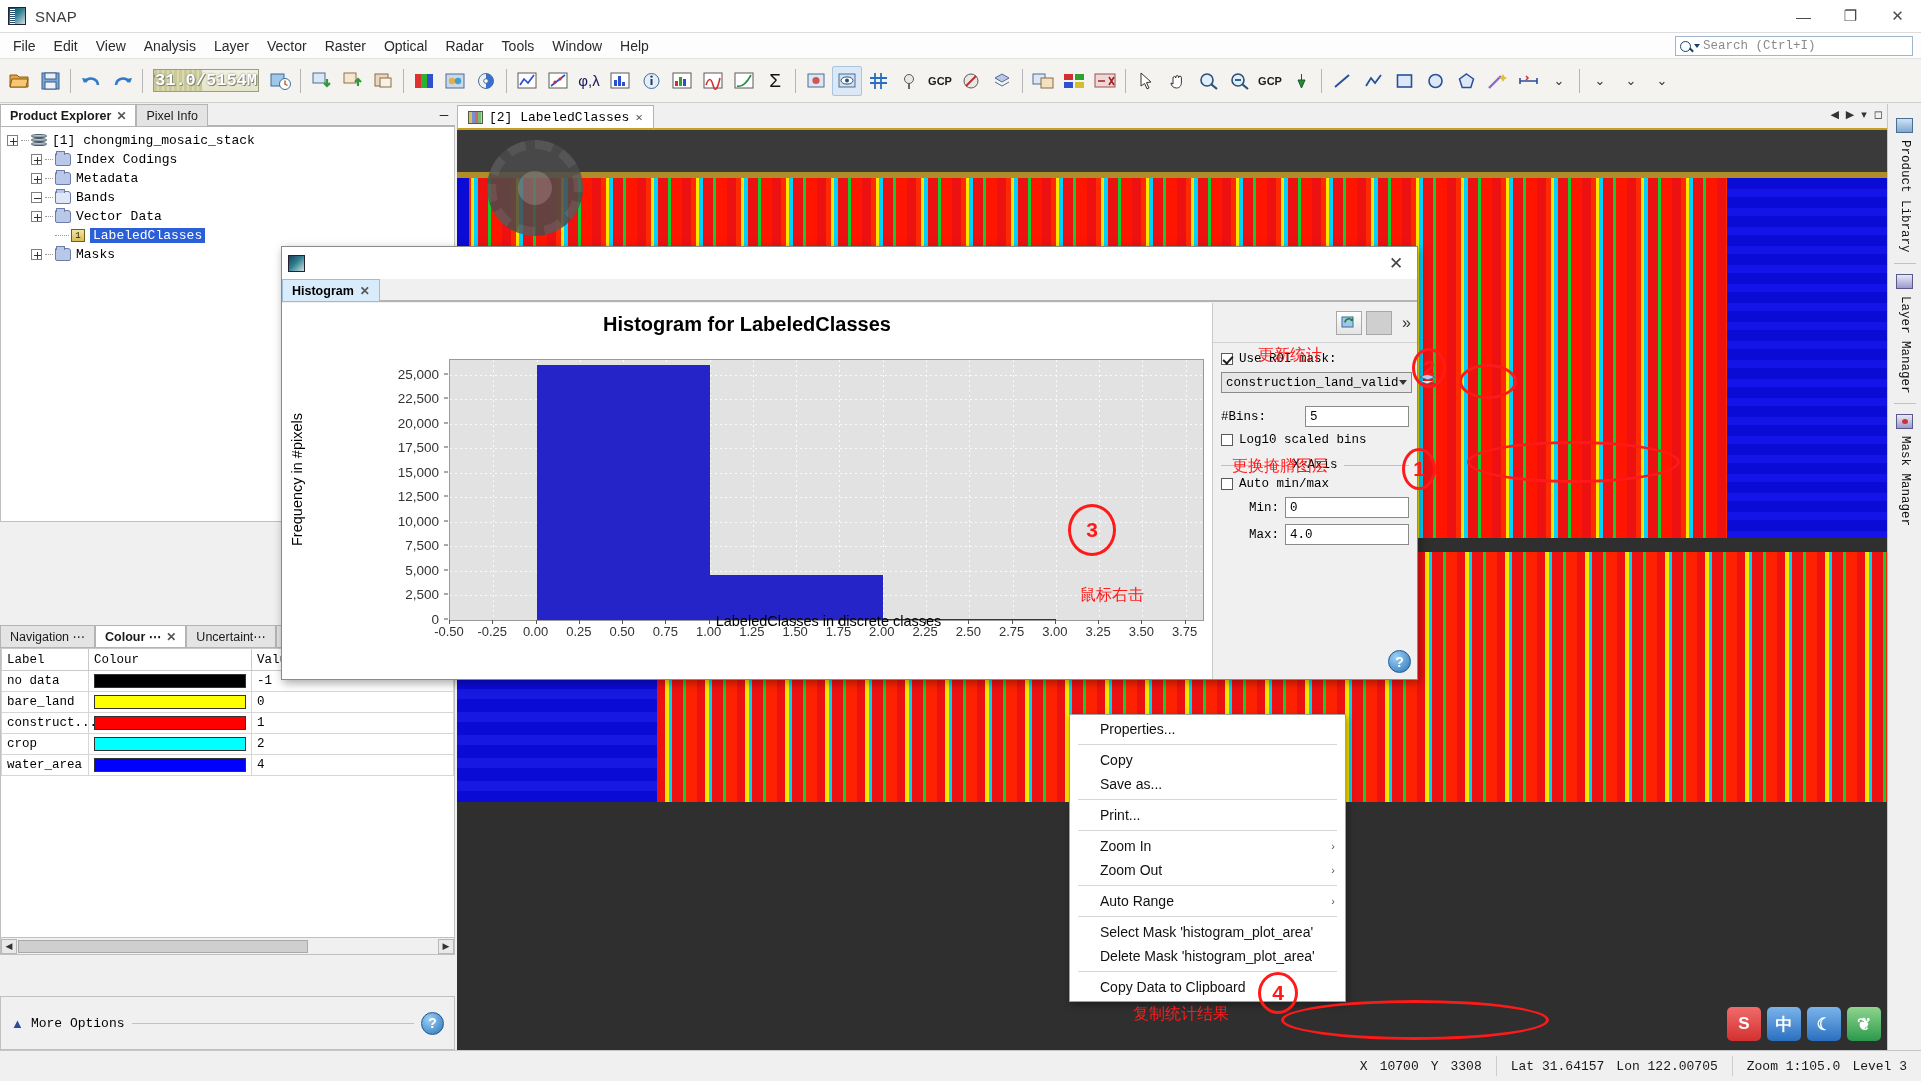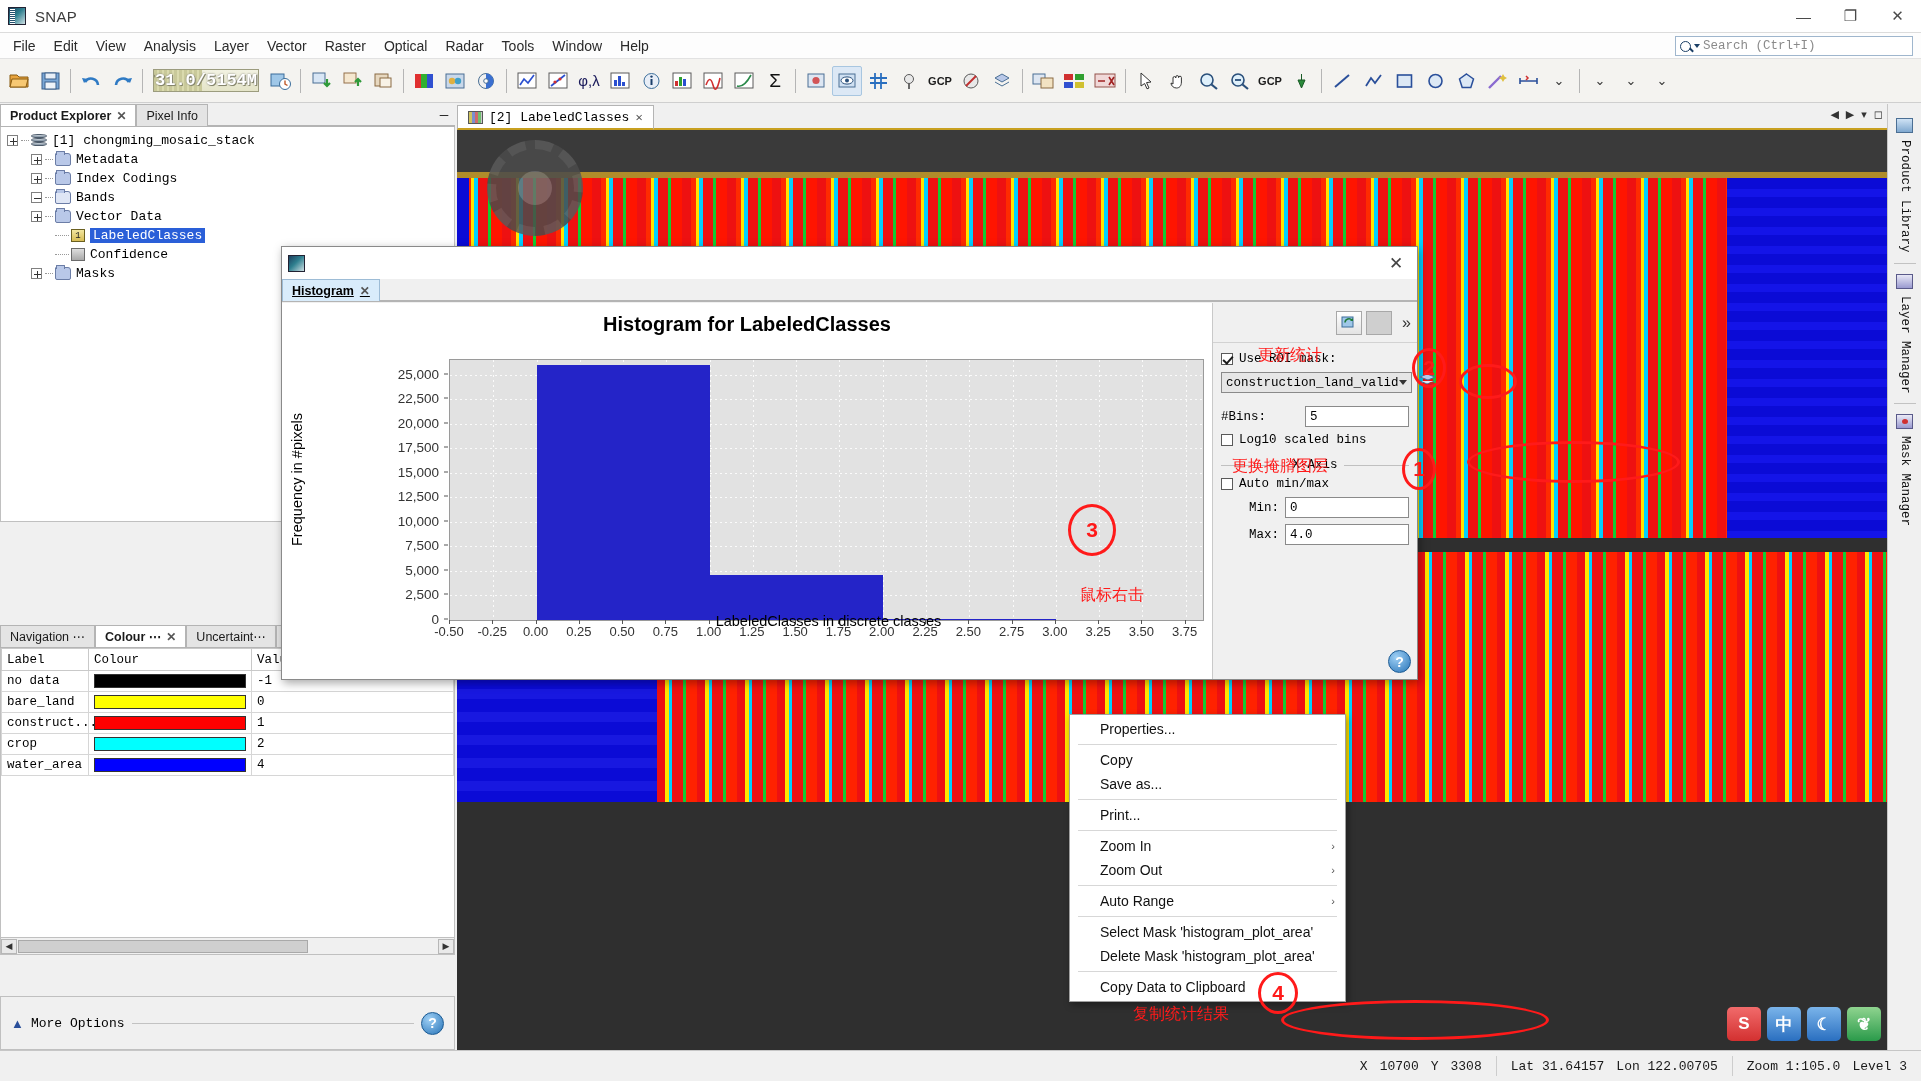--- a/index.html
+++ b/index.html
@@ -185,21 +185,21 @@
   #hdlg{position:absolute;left:281px;top:246px;width:1137px;height:434px;
     background:#f0f0f0;border:1px solid #8a8a8a;box-shadow:2px 3px 9px rgba(0,0,0,.35);}
   #hdlg-title{height:32px;background:#fff;display:flex;align-items:center;padding:0 6px;}
   #hdlg-title .logo{width:17px;height:17px;
     background:linear-gradient(135deg,#1d3f5e 0%,#2e7f8f 45%,#cfe0e4 100%);border:1px solid #223;}
   #hdlg-title .x{margin-left:auto;width:30px;height:26px;display:flex;align-items:center;
     justify-content:center;font-size:17px;color:#444;}
   #hdlg-tabs{height:23px;background:#f0f0f0;display:flex;align-items:flex-end;
     border-bottom:1px solid #b4b4b4;padding-left:0px;}
   #hdlg-tabs .tab{height:22px;padding:0 9px;display:flex;align-items:center;gap:6px;
-    background:#d9ecfb;border:1px solid #9dbcd6;border-bottom:none;font-size:12.5px;font-weight:bold;text-decoration:underline;}
+    background:#d9ecfb;border:1px solid #9dbcd6;border-bottom:none;font-size:12.5px;font-weight:bold;}
   #hdlg-tabs .rest{flex:1;height:22px;border-bottom:1px solid #b4b4b4;}
   #hdlg-body{position:absolute;left:0;right:0;top:56px;bottom:0;background:#fff;display:flex;}
   #plotwrap{flex:1;position:relative;background:#fff;}
   #plot-title{text-align:center;font-size:20px;font-weight:bold;margin-top:10px;}
 
   
   #chart{position:absolute;left:0;top:46px;right:4px;bottom:0;}
   #plotarea{position:absolute;left:167px;top:10px;right:4px;height:262px;
     background:#e2e2e2;border:1px solid #9a9a9a;overflow:hidden;}
   .gv{position:absolute;top:0;bottom:0;width:1px;
@@ -602,49 +602,44 @@
           <i style="top:0"></i>
           <i style="top:4px"></i>
           <i style="top:8px"></i>
         </span>
       <span>[1] chongming_mosaic_stack</span>
     </div>
     <div class="tnode" style="padding-left:26px;">
       <span class="exp plus"></span>
         <span class="dots"></span>
       <span class="ico-fold"></span>
-      <span>Metadata</span>
+      <span>Index Codings</span>
     </div>
     <div class="tnode" style="padding-left:26px;">
       <span class="exp plus"></span>
         <span class="dots"></span>
       <span class="ico-fold"></span>
-      <span>Index Codings</span>
+      <span>Metadata</span>
     </div>
     <div class="tnode" style="padding-left:26px;">
       <span class="exp"></span>
         <span class="dots"></span>
       <span class="ico-fold open"></span>
       <span>Bands</span>
     </div>
     <div class="tnode" style="padding-left:26px;">
       <span class="exp plus"></span>
         <span class="dots"></span>
       <span class="ico-fold"></span>
       <span>Vector Data</span>
     </div>
     <div class="tnode" style="padding-left:50px;">
       <span class="dots" style="width:14px"></span>
       <span class="ico-band">1</span>
       <span class="sel-hl">LabeledClasses</span>
-    </div>
-    <div class="tnode" style="padding-left:50px;">
-      <span class="dots" style="width:14px"></span>
-      <span class="ico-band grey"></span>
-      <span>Confidence</span>
     </div>
     <div class="tnode" style="padding-left:26px;">
       <span class="exp plus"></span>
         <span class="dots"></span>
       <span class="ico-fold"></span>
       <span>Masks</span>
     </div>
   </div>
 
   <div id="colourdock">

